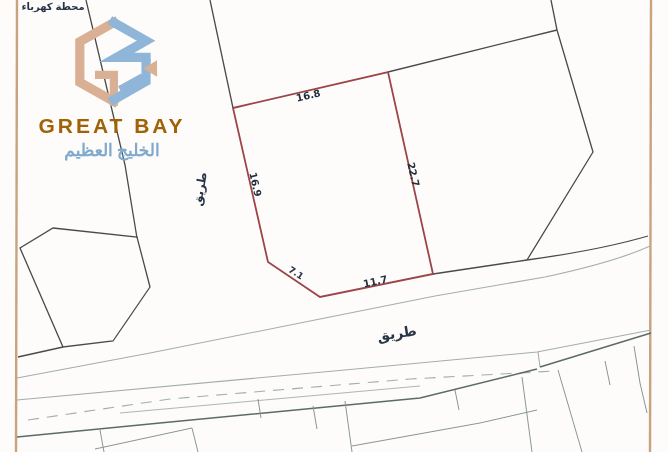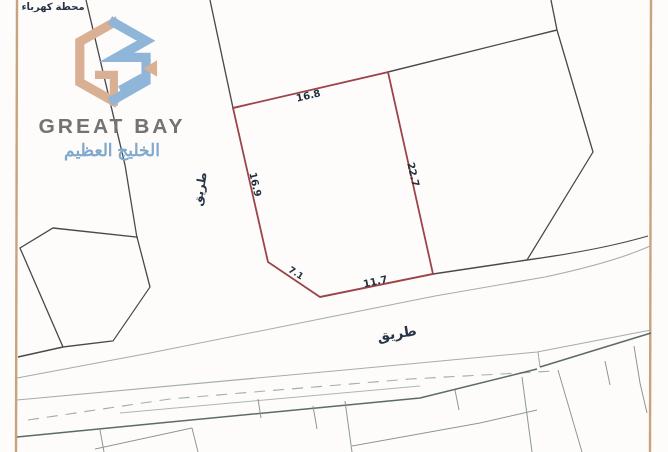--- a/index.html
+++ b/index.html
@@ -3,22 +3,22 @@
 <meta charset="utf-8">
 <style>
   html,body{margin:0;padding:0;}
   body{font-family:"Liberation Sans","DejaVu Sans",sans-serif;background:#e9e9e9;}
   .stage{position:relative;width:668px;height:452px;background:#fdfcfa;overflow:hidden;}
   .map-svg{position:absolute;left:0;top:0;width:668px;height:452px;}
 
   
   .logo{position:absolute;left:8px;top:16px;width:208px;text-align:center;pointer-events:none;}
   .logo .hex{display:block;margin:0 auto;width:96px;height:92px;}
-  .logo .en{margin-top:6px;font-size:21px;font-weight:700;letter-spacing:3px;color:#737373;white-space:nowrap;}
-  .logo .ar{margin-top:2px;font-size:17px;font-weight:700;color:#7fa9cd;font-family:Liberation Sans, sans-serif;}
+  .logo .en{margin-top:6px;font-size:21px;font-weight:700;letter-spacing:3px;color:#a16207;white-space:nowrap;}
+  .logo .ar{margin-top:2px;font-size:17px;font-weight:700;color:#7fa9cd;font-family:Liberation Serif, serif;}
 
   
   .lbl{position:absolute;color:#22303f;font-size:10px;font-weight:600;white-space:nowrap;
        transform-origin:center center;font-family:"DejaVu Sans","Liberation Sans",sans-serif;}
   .lbl-168{left:296px;top:90px;transform:rotate(-13deg);}
   .lbl-227{left:401px;top:169px;transform:rotate(77deg);}
   .lbl-169{left:243px;top:179px;transform:rotate(77deg);}
   .lbl-71 {left:288px;top:268px;transform:rotate(33deg);font-size:9px;}
   .lbl-117{left:363px;top:276px;transform:rotate(-12deg);}
   .road-h{left:377px;top:325px;transform:rotate(-9deg);font-size:14px;font-weight:700;color:#273546;}

